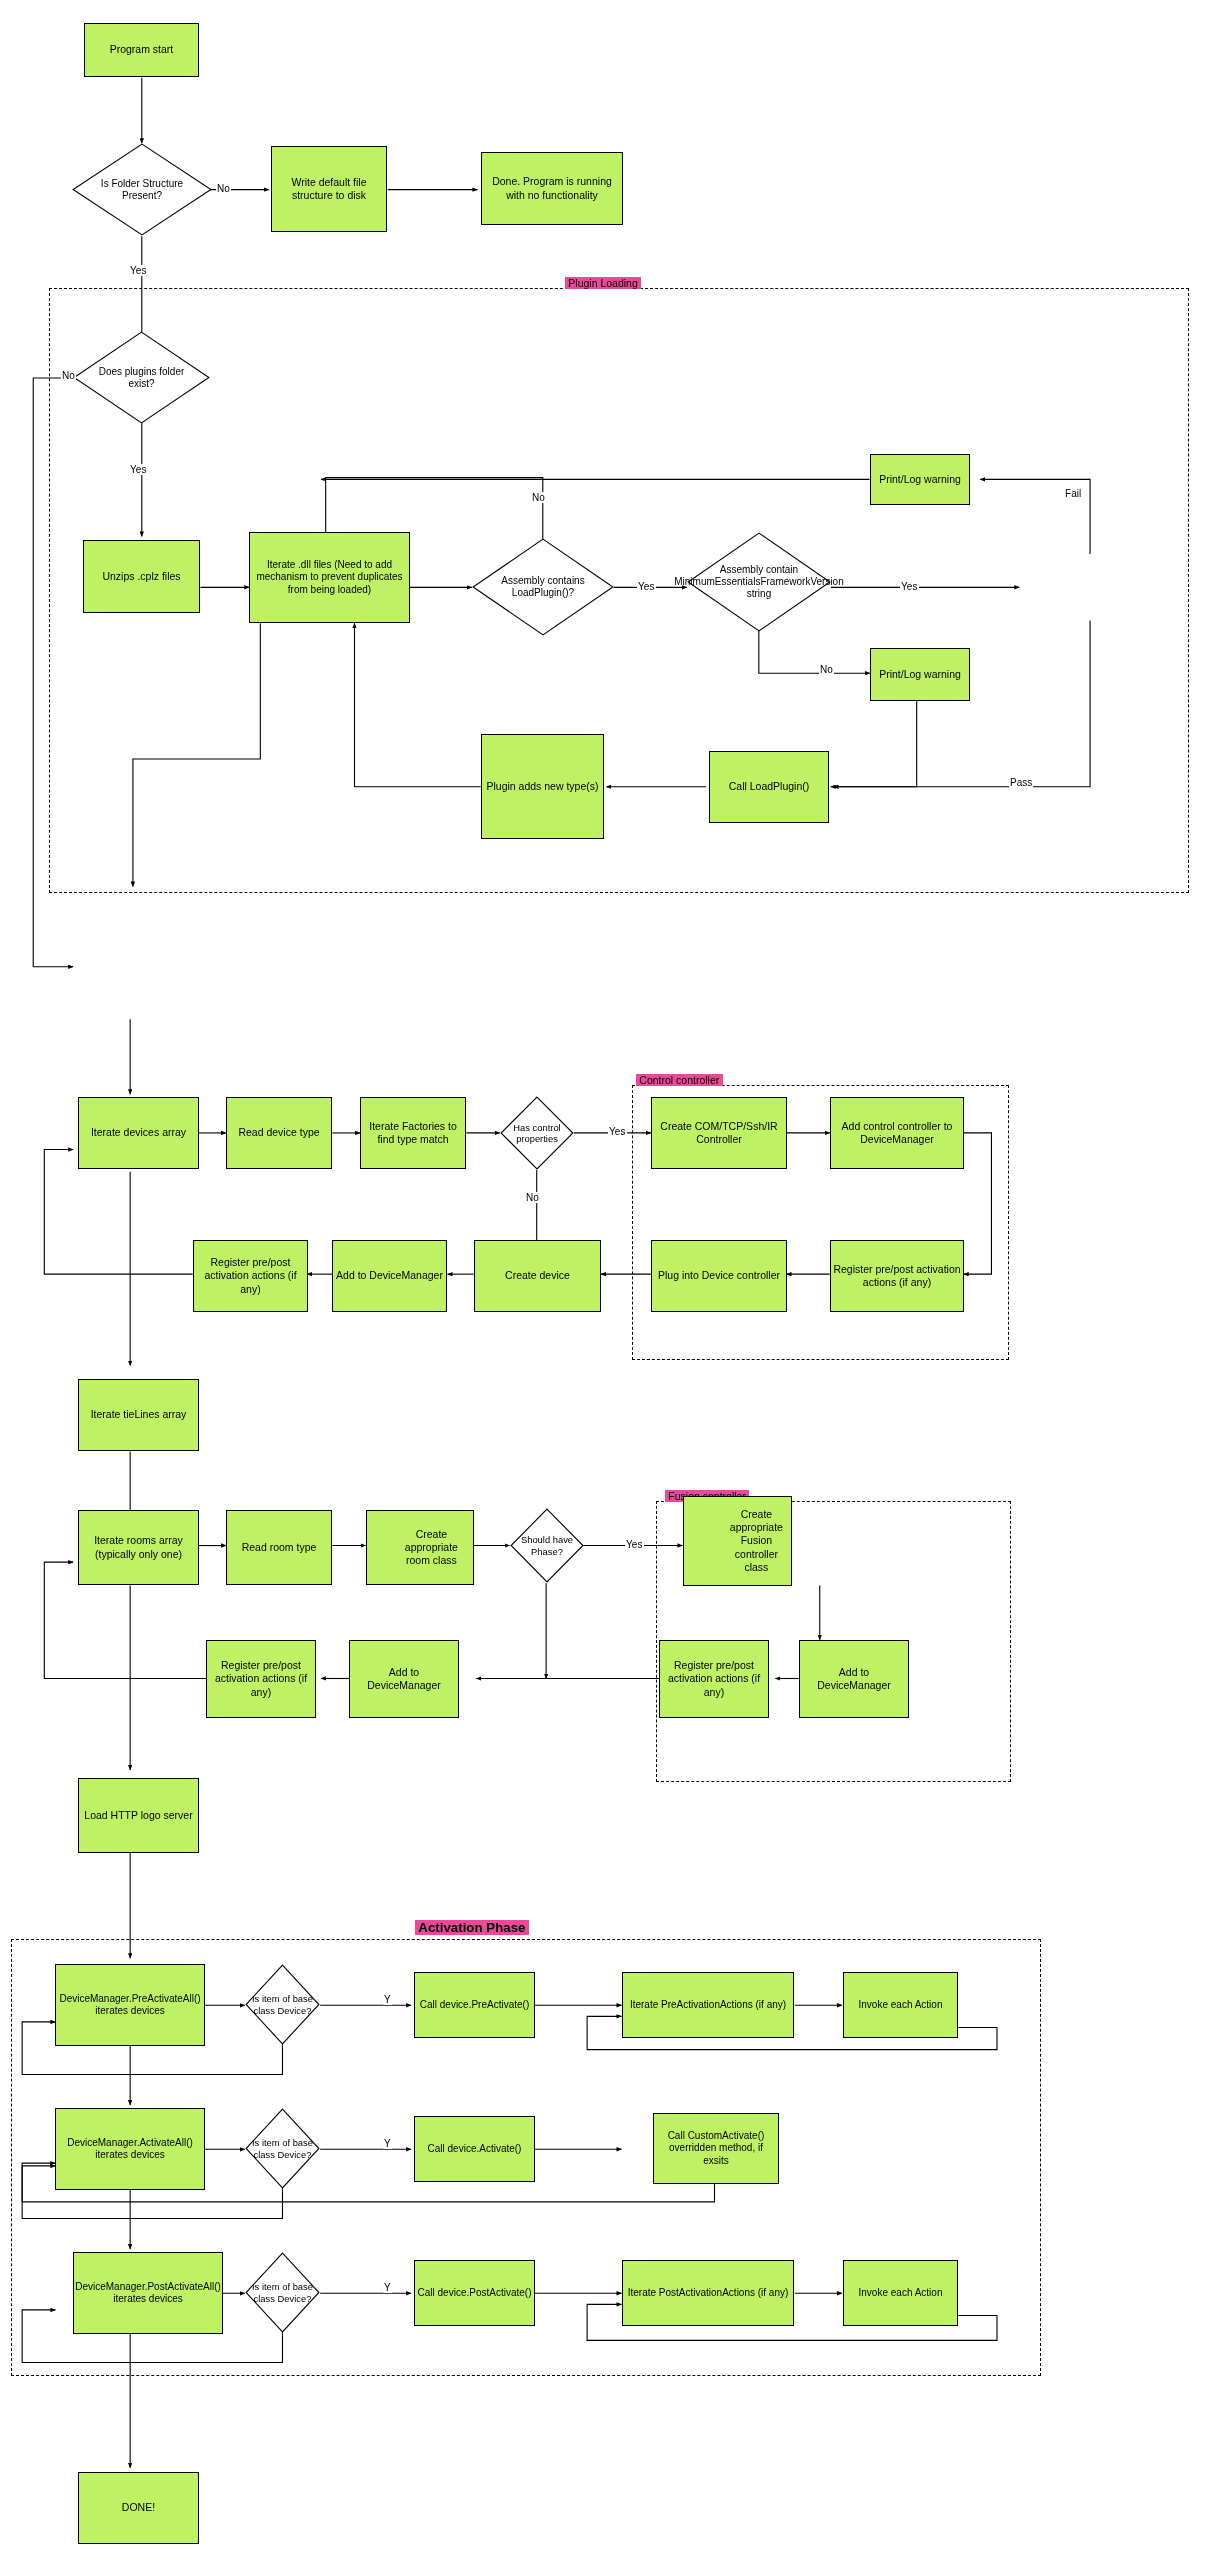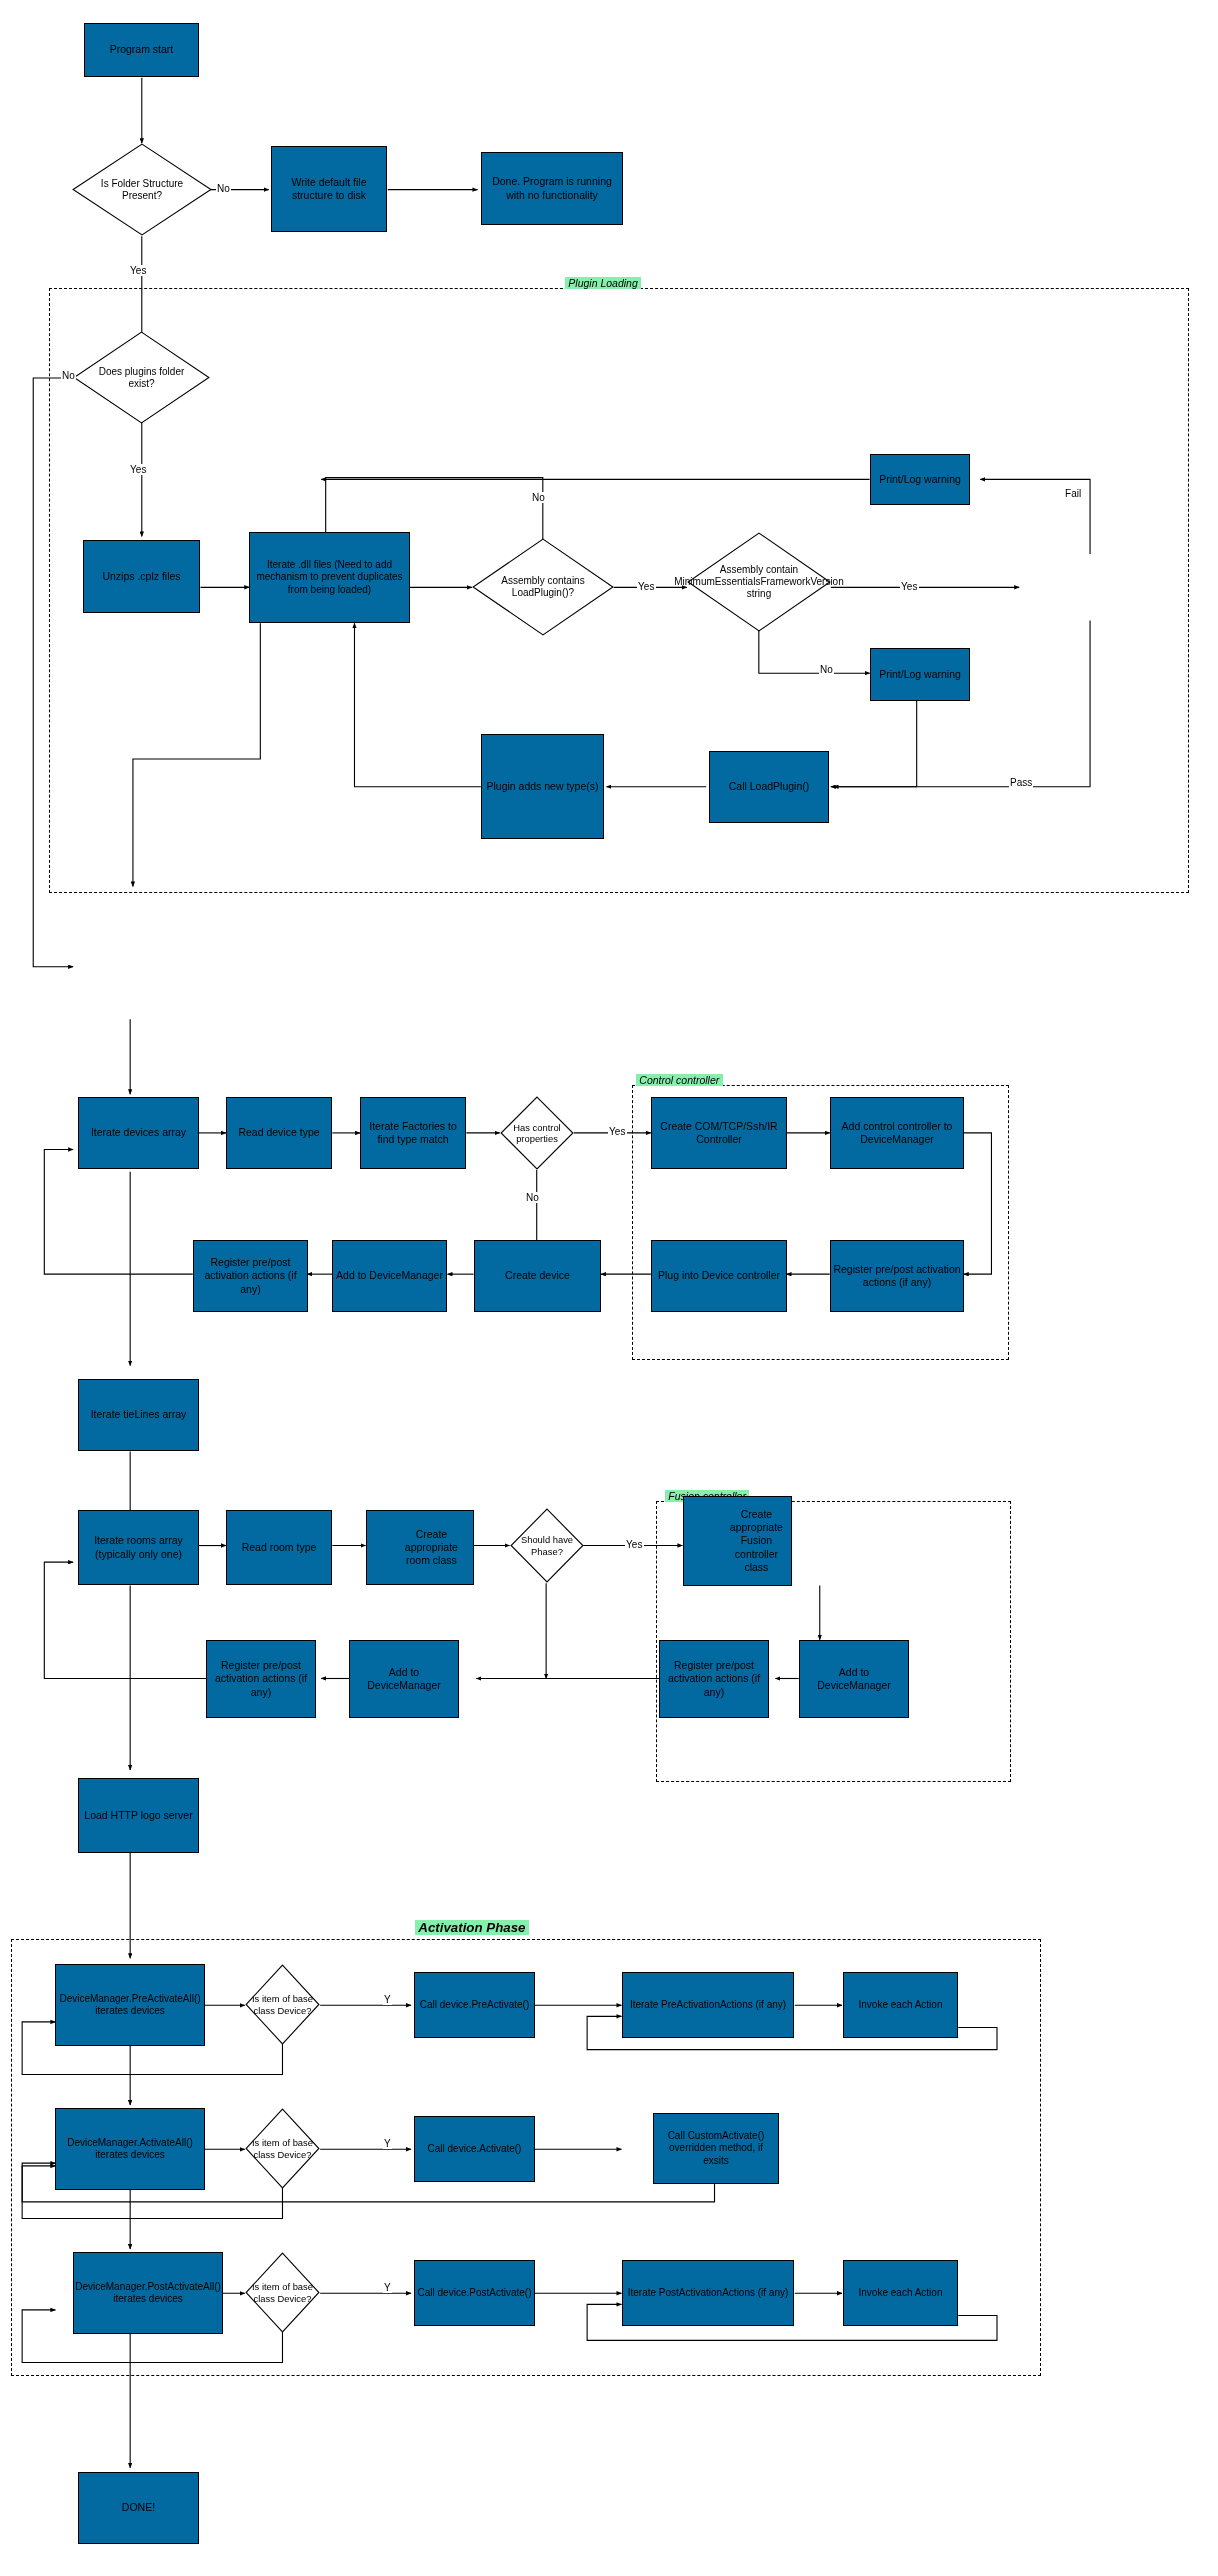--- a/index.html
+++ b/index.html
@@ -22,21 +22,21 @@
     left: 0;
     top: 0;
     width: 1218px;
     height: 2576px;
     pointer-events: none;
   }
   .node {
     position: absolute;
     box-sizing: border-box;
     border: 1.1px solid #000000;
-    background: #0369a1;
+    background: #bef264;
     display: flex;
     align-items: center;
     justify-content: center;
     text-align: center;
     font-size: 10.5px;
     line-height: 1.25;
     color: #000000;
     padding: 2.2px;
   }
   .node.small { font-size: 10px; }
@@ -86,24 +86,23 @@
   .group {
     position: absolute;
     box-sizing: border-box;
     border: 0.6px dashed #000000;
     background: transparent;
   }
   .group-title {
     position: absolute;
     font-size: 10.5px;
     color: #000000;
-    background: #86efac;
+    background: #ec4899;
     padding: 0 3.3px;
     white-space: nowrap;
-    font-style: italic;
   }
   .group-title.bold {
     font-weight: bold;
     font-size: 13.3px;
   }
   .elabel {
     position: absolute;
     font-size: 10px;
     color: #000000;
     background: #ffffff;

